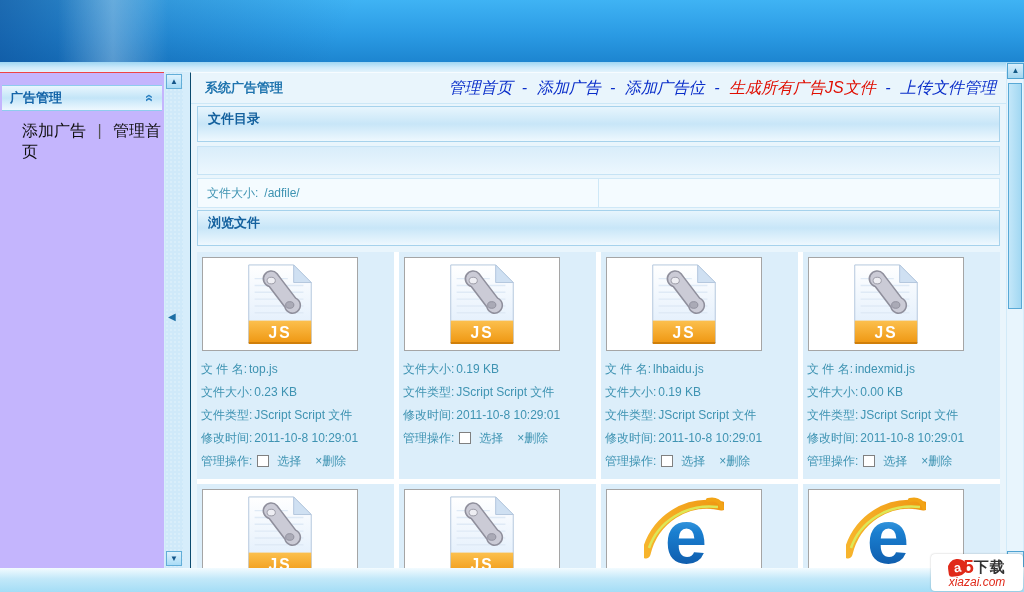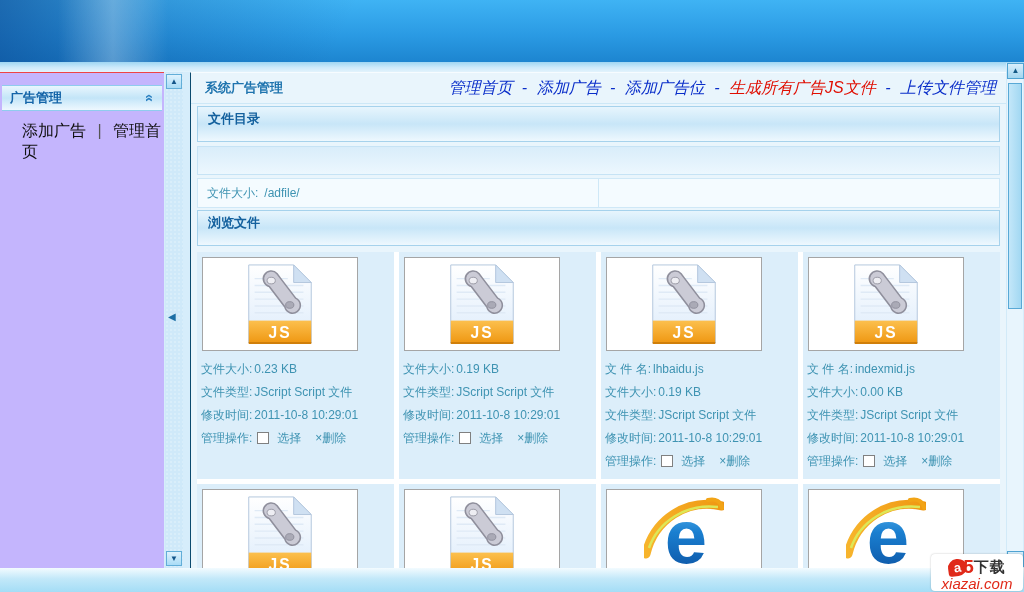--- a/index.html
+++ b/index.html
@@ -108,21 +108,21 @@
   
   .watermark { position:absolute; right:1px; bottom:1px; width:92px; height:37px;
     background:#ffffff; border-radius:4px; box-shadow:0 0 2px rgba(0,0,0,.25);
     padding:2px 4px 0 4px; cursor:pointer; }
   .wm-row { display:flex; align-items:center; justify-content:center; height:22px; }
   .wm-a { display:inline-block; width:19px; height:17px; background:#e02a1a; color:#fff;
     font-weight:bold; font-size:13px; line-height:17px; text-align:center;
     border-radius:60% 60% 60% 20%; transform:rotate(-8deg); }
   .wm-5 { color:#e02a1a; font-weight:bold; font-size:19px; margin-left:-4px; }
   .wm-dl { color:#333; font-weight:bold; font-size:15px; letter-spacing:1px; }
-  .wm-domain { color:#e02a1a; font-size:15px; font-style:italic; text-align:center;
+  .wm-domain { color:#e02a1a; font-size:12px; font-style:italic; text-align:center;
     margin-top:-3px; }
 </style>
 </head>
 <body>
 
 <svg width="0" height="0" style="position:absolute">
   <defs>
     <linearGradient id="pg" x1="0" y1="0" x2="0" y2="1">
       <stop offset="0" stop-color="#ffffff"></stop>
         <stop offset="1" stop-color="#dcebfb"></stop>
@@ -214,20 +214,21 @@
   <path d="M50 2 L68 20 H50 Z" fill="#cfe0f2" stroke="#b3c6dd"></path>
   <path d="M33 11 a8 8 0 1 0 -8 13 l16 21 a8 8 0 1 0 11 -9 l-16 -21 z" fill="#cbcbd6" stroke="#8f8f9c" stroke-width="1.6" stroke-linejoin="round"></path>
   <ellipse cx="27" cy="18" rx="4.2" ry="3.4" fill="#eeeef3" stroke="#9a9aa6"></ellipse>
   <ellipse cx="46" cy="43" rx="4.2" ry="3.4" fill="#aaaab6" stroke="#8f8f9c"></ellipse>
   <rect x="4" y="59" width="64" height="23" fill="url(#og)"></rect>
   <line x1="4" y1="82" x2="68" y2="82" stroke="#d07f0a" stroke-width="2"></line>
   <text x="36" y="77" text-anchor="middle" font-size="16" font-weight="bold" font-family="Liberation Sans, sans-serif" fill="#ffffff" letter-spacing="2">JS</text>
 </svg>
 </span>
       </div>
+      <div class="line"><span class="lbl">文 件 名:</span><span>top.js</span></div>
       <div class="line"><span class="lbl">文件大小:</span><span>0.23 KB</span></div>
       <div class="line"><span class="lbl">文件类型:</span><span>JScript Script 文件</span></div>
       <div class="line wrap"><span class="lbl">修改时间:</span><span>2011-10-8 10:29:01</span></div>
       <div class="line actions">
         <span class="lbl">管理操作:</span><span class="checkbox"></span><span>选择</span><a class="del">×删除</a>
       </div>
     </div>
 
     <div class="card">
       <div class="icon-frame">

